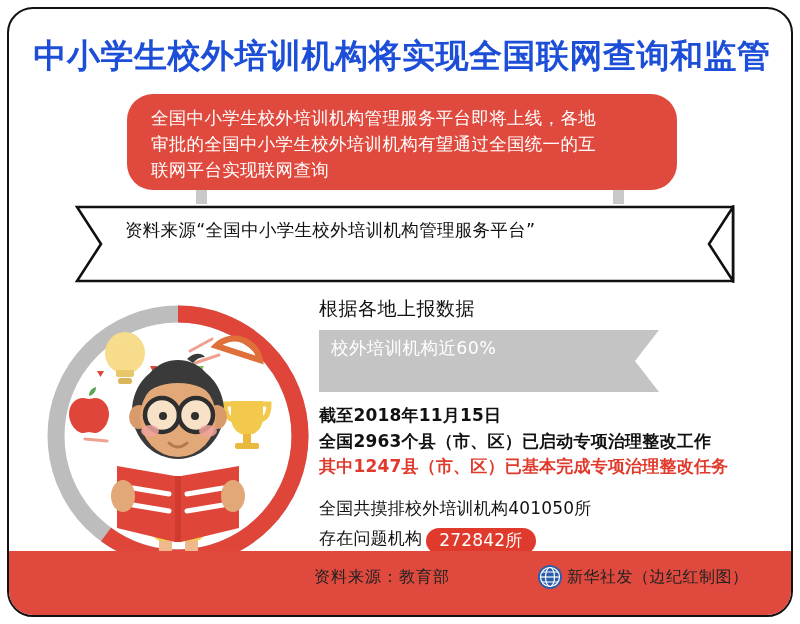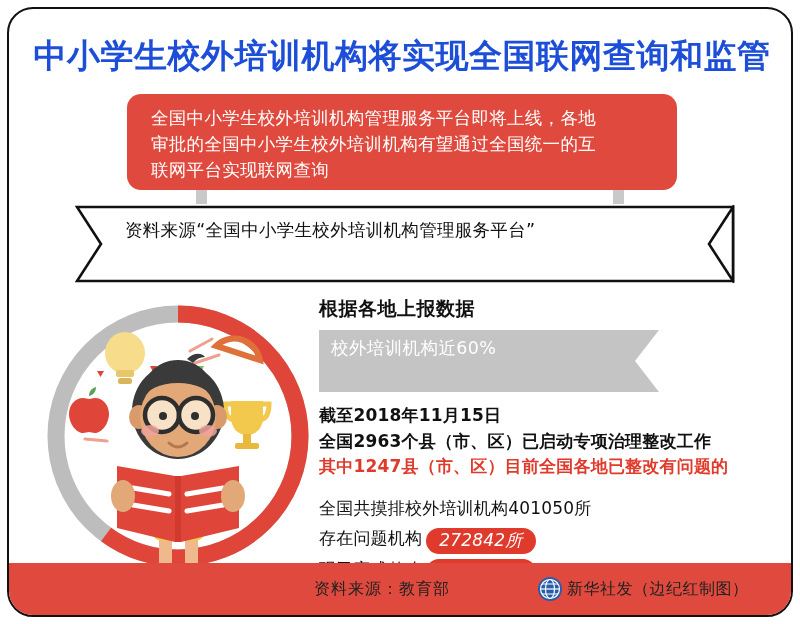--- a/index.html
+++ b/index.html
@@ -32,21 +32,21 @@
     letter-spacing:0.5px;
     line-height:1;
     white-space:nowrap;
   }
 
   
   .callout {
     position:absolute;
     left:118px; top:85px; width:550px; height:96px;
     background:#E04A3E;
-    border-radius:14px;
+    border-radius:26px;
     color:#fff;
     padding:11px 22px 0 24px;
     font-size:17.5px;
     line-height:26px;
     letter-spacing:0.3px;
   }
   .callout div { white-space:nowrap; }
   .tab {
     position:absolute;
     width:11px; height:14px;
@@ -71,21 +71,21 @@
 
   
   .illus { position:absolute; left:38px; top:282px; width:262px; height:290px; }
   .illus svg { position:absolute; left:0; top:0; }
 
   
   .col { position:absolute; left:310px; top:286px; width:420px; }
 
   .lead {
     font-size:19px; color:#111; line-height:26px;
-    letter-spacing:0.5px; white-space:nowrap;font-weight:bold;
+    letter-spacing:0.5px; white-space:nowrap;
   }
 
   .graybar {
     position:relative;
     margin-top:9px;
     width:340px; height:62px;
   }
   .graybar svg { position:absolute; left:0; top:0; }
   .graybar .gb-text {
     position:absolute; left:12px; top:5px;
@@ -103,27 +103,26 @@
   .pill {
     display:inline-block;
     background:#E03A2C;
     color:#fff;
     border-radius:13px;
     padding:1px 13px 2px 13px;
     margin-left:4px;
     font-size:17px;
     line-height:23px;
     vertical-align:-2px;
-    font-style:italic;
   }
 
   
   .footer {
     position:absolute;
-    left:0; bottom:0; width:786px; height:52px;
+    left:0; bottom:0; width:786px; height:64px;
     background:#E04A3E;
   }
   .footer .src {
     position:absolute; left:305px; top:16px;
     font-size:16px; color:#222; letter-spacing:1px; white-space:nowrap;
   }
   .footer .credit {
     position:absolute; left:558px; top:16px;
     font-size:16px; color:#222; letter-spacing:0.5px; white-space:nowrap;
   }
@@ -264,21 +263,21 @@
           <polygon points="0,0 340,0 316,31 340,62 0,62" fill="#C4C4C4"></polygon>
         </svg>
         <div class="gb-text">
           <div>校外培训机构近60%</div>
         </div>
       </div>
 
       <div class="block1">
         <div>截至2018年11月15日</div>
         <div>全国2963个县（市、区）已启动专项治理整改工作</div>
-        <div class="red">其中1247县（市、区）目前全国各地已整改有问题的</div>
+        <div class="red">其中1247县（市、区）已基本完成专项治理整改任务</div>
       </div>
 
       <div class="block2">
         <span class="row">全国共摸排校外培训机构401050所</span>
         <span class="row"><span>存在问题机构</span><span class="pill">272842所</span></span>
         <span class="row"><span>现已完成整改</span><span class="pill">163203所</span></span>
       </div>
 
     </div>
 

